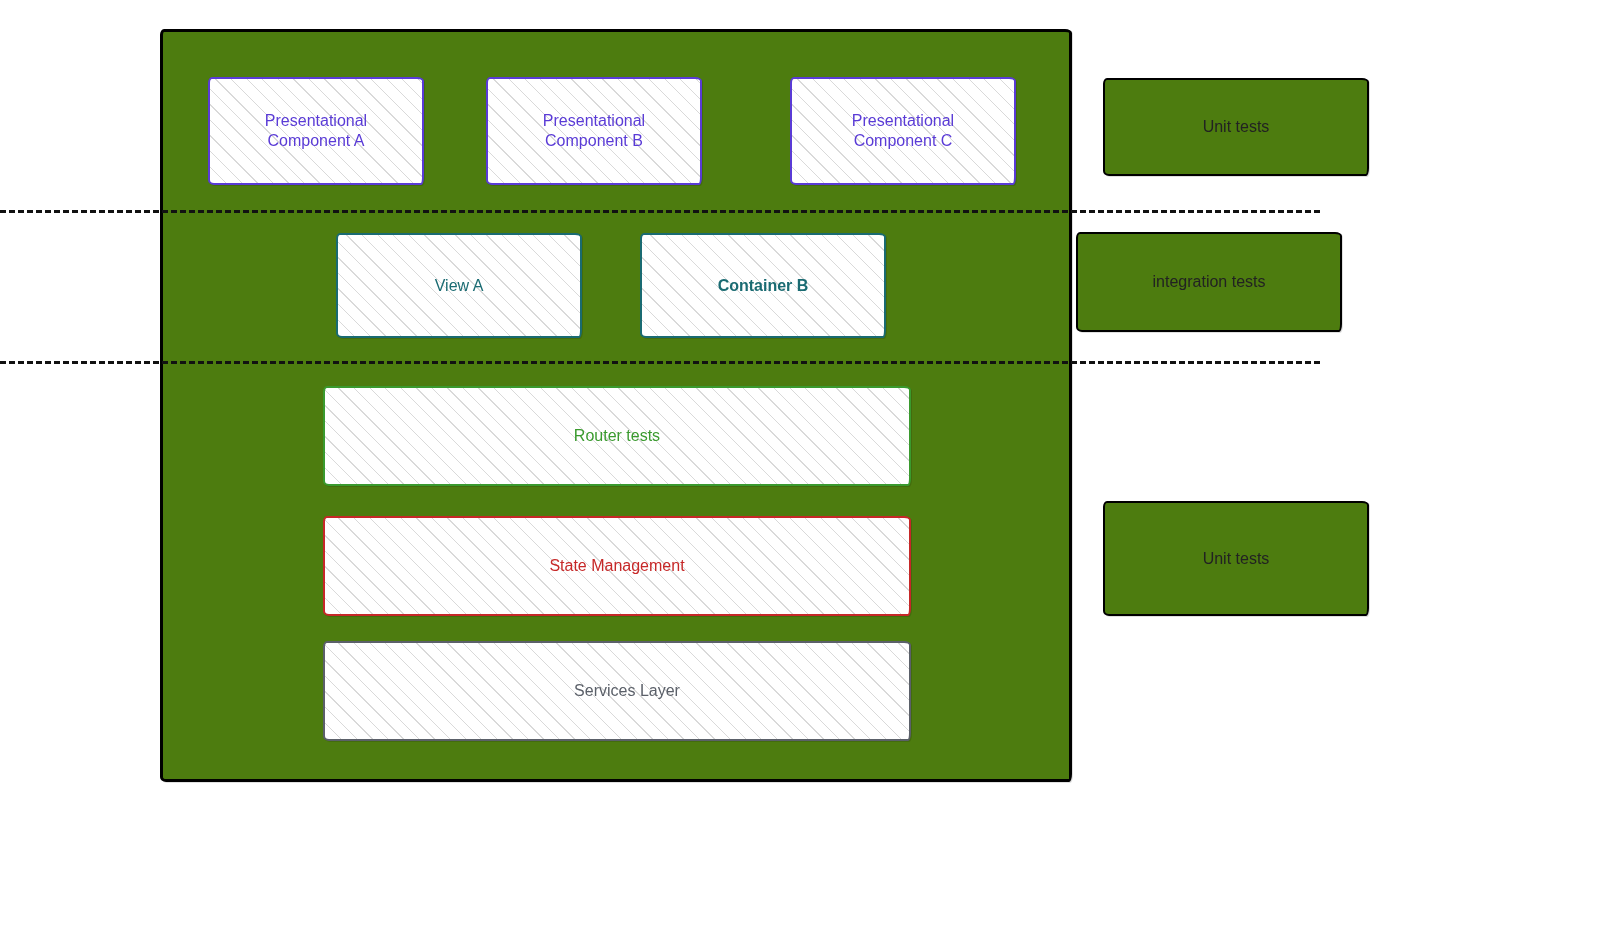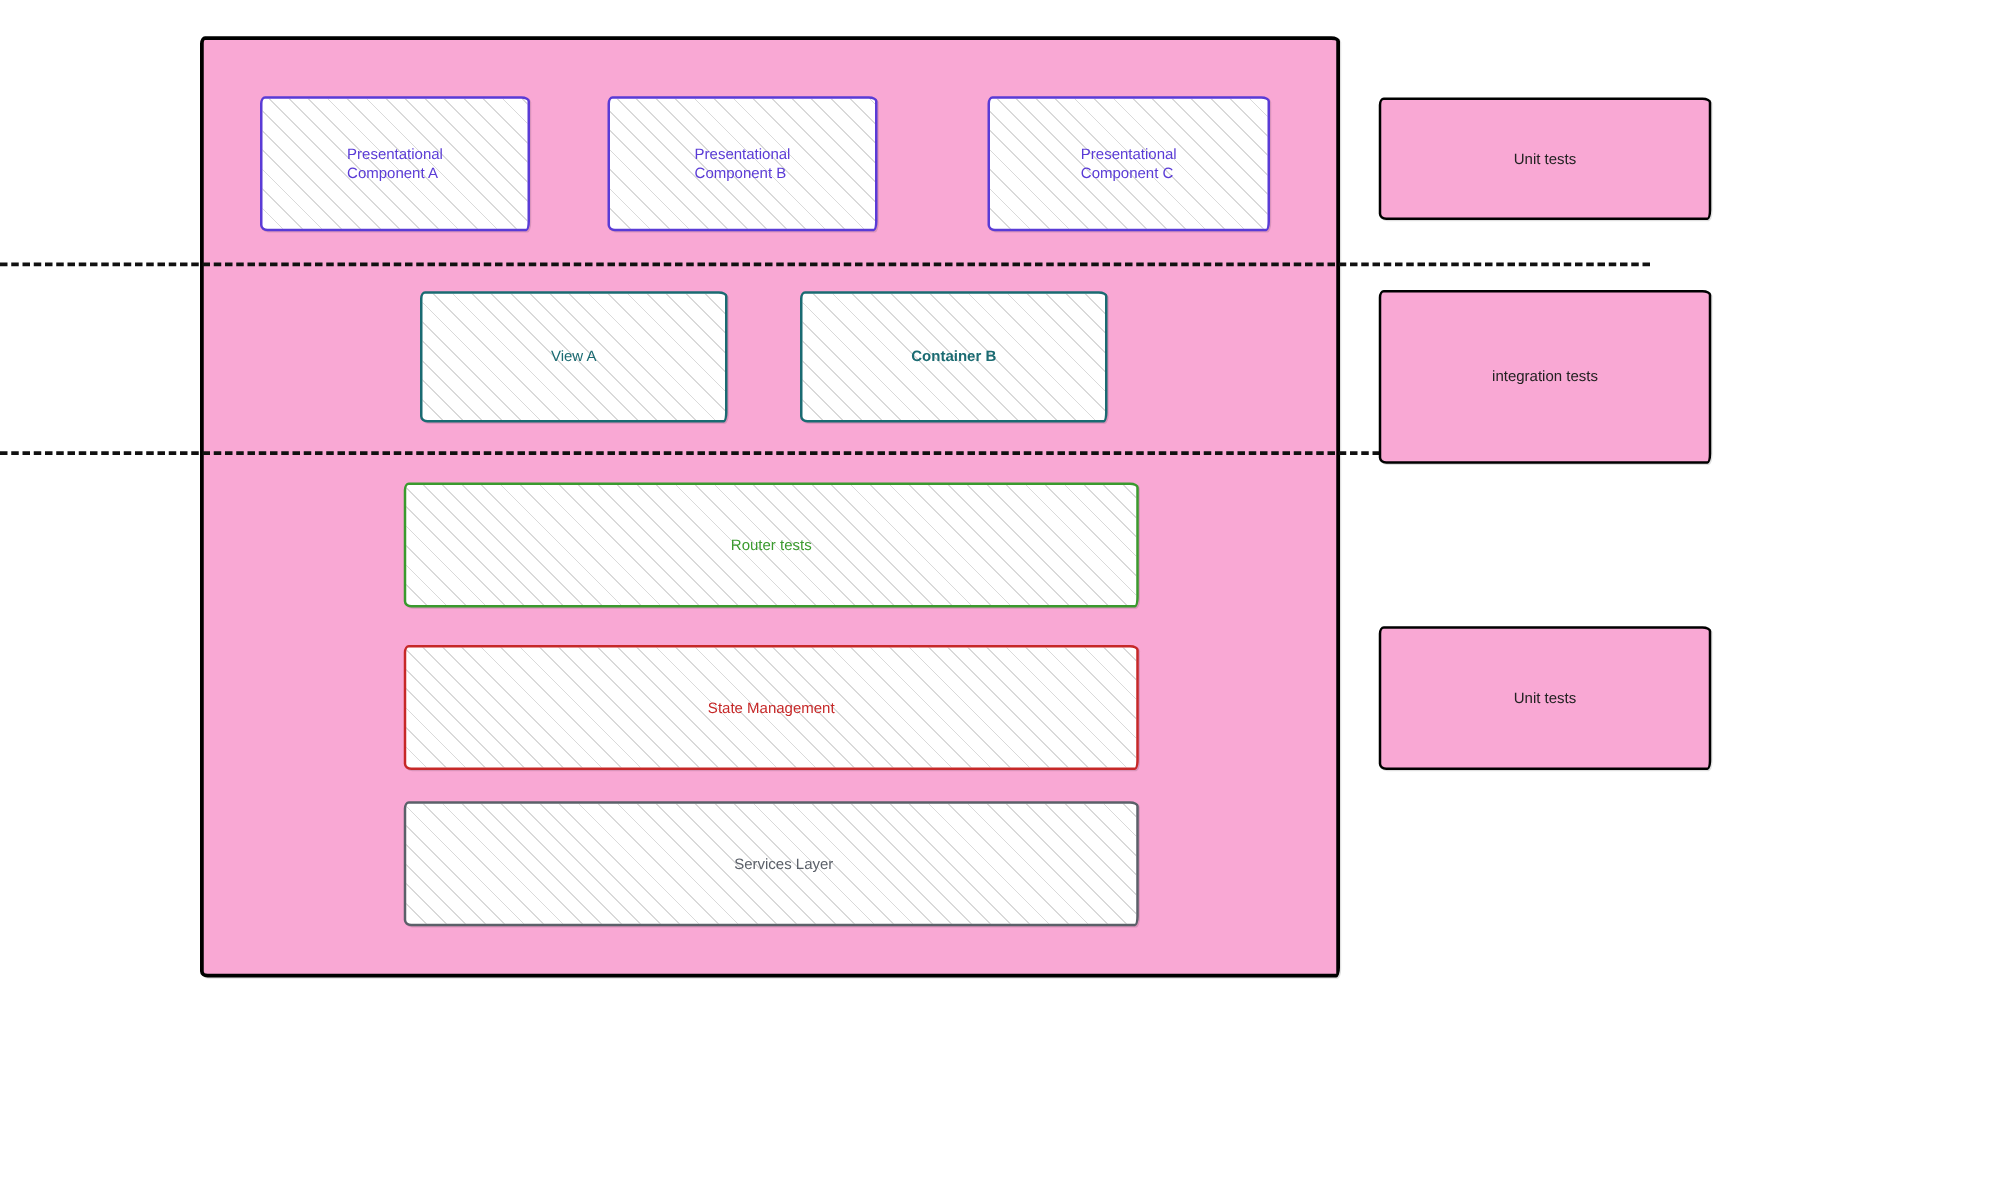--- a/index.html
+++ b/index.html
@@ -10,21 +10,21 @@
     font-family: "Comic Sans MS", "Segoe Script", "Bradley Hand", cursive, sans-serif;
     color: #222;
   }
   .stage {
     position: relative;
     width: 1602px; height: 947px;
   }
   .box {
     position: absolute;
     border: 2.5px solid #000;
-    background: #f9a8d4;
+    background: #4d7c0f;
   }
   .sketch-border {
     
     border-radius: 4px 7px 3px 6px / 6px 4px 8px 5px;
     box-shadow: 1px 1px 0 rgba(0,0,0,0.12);
   }
   .hatched {
     
     background-image: repeating-linear-gradient(
       45deg,
@@ -34,23 +34,23 @@
       transparent 11px
     );
     background-color: #fff;
   }
   .label {
     position: absolute;
     left: 0; top: 0; right: 0; bottom: 0;
     display: flex;
     align-items: center;
     justify-content: center;
-    text-align: left;
+    text-align: center;
     white-space: pre-line;
-    font-size: 12px;
+    font-size: 16px;
     line-height: 1.25;
   }
   .dashed-line {
     position: absolute;
     height: 0;
     border-top: 3px dashed #111;
   }
   
   .c-purple { border-color: #5a3bd6; }
   .c-purple .label { color: #5a3bd6; }
@@ -103,20 +103,20 @@
     <div class="label">State Management</div>
   </div>
 
   <div class="box sketch-border hatched c-gray" style="left:323px; top:641px; width:588px; height:100px;">
     <div class="label">Services Layer</div>
   </div>
 
   <div class="box sketch-border c-black" style="left:1103px; top:78px; width:266px; height:98px;">
     <div class="label">Unit tests</div>
   </div>
-  <div class="box sketch-border c-black" style="left:1103px; top:232px; width:266px; height:139px;">
+  <div class="box sketch-border c-black" style="left:1076px; top:232px; width:266px; height:100px;">
     <div class="label">integration tests</div>
   </div>
   <div class="box sketch-border c-black" style="left:1103px; top:501px; width:266px; height:115px;">
     <div class="label">Unit tests</div>
   </div>
 
 </div>
 
 </body></html>

